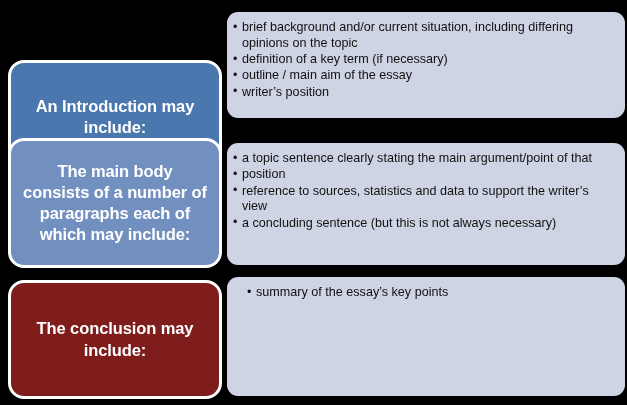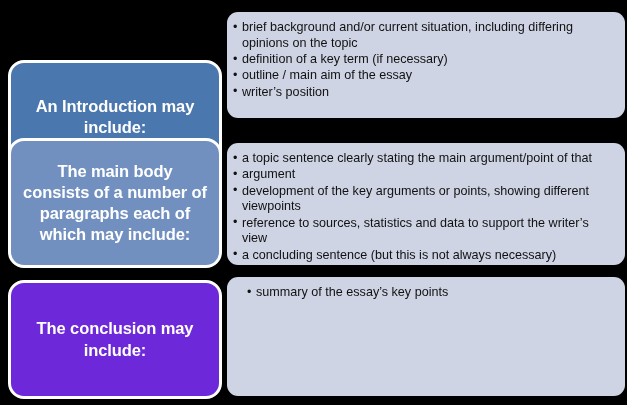--- a/index.html
+++ b/index.html
@@ -43,21 +43,21 @@
     color: #ffffff;
     font-weight: bold;
     font-size: 16.5px;
     line-height: 1.28;
     padding: 4px 12px;
     letter-spacing: -0.1px;
   }
 
   .label-box.tone-dark   { background: #4a77ad; }
   .label-box.tone-mid    { background: #7290bf; }
-  .label-box.tone-light  { background: #6d28d9; }
+  .label-box.tone-light  { background: #7f1d1d; }
 
   .label-box .label-text {
     display: block;
     width: 100%;
   }
 
   
   .content-panel {
     position: absolute;
     left: 227px;
@@ -127,22 +127,21 @@
     </div>
   </div>
 
   <div class="row" id="row-body">
     <div class="label-box tone-mid">
       <span class="label-text">The main body consists of a number of paragraphs each of which may include:</span>
     </div>
     <div class="content-panel">
       <ul class="bullet-list">
         <li>a topic sentence clearly stating the main argument/point of that</li>
-        <li>argument</li>
-        <li>development of the key arguments or points, showing different viewpoints</li>
+        <li>position</li>
         <li>reference to sources, statistics and data to support the writer’s view</li>
         <li>a concluding sentence (but this is not always necessary)</li>
       </ul>
     </div>
   </div>
 
   <div class="row" id="row-conclusion">
     <div class="label-box tone-light">
       <span class="label-text">The conclusion may include:</span>
     </div>

